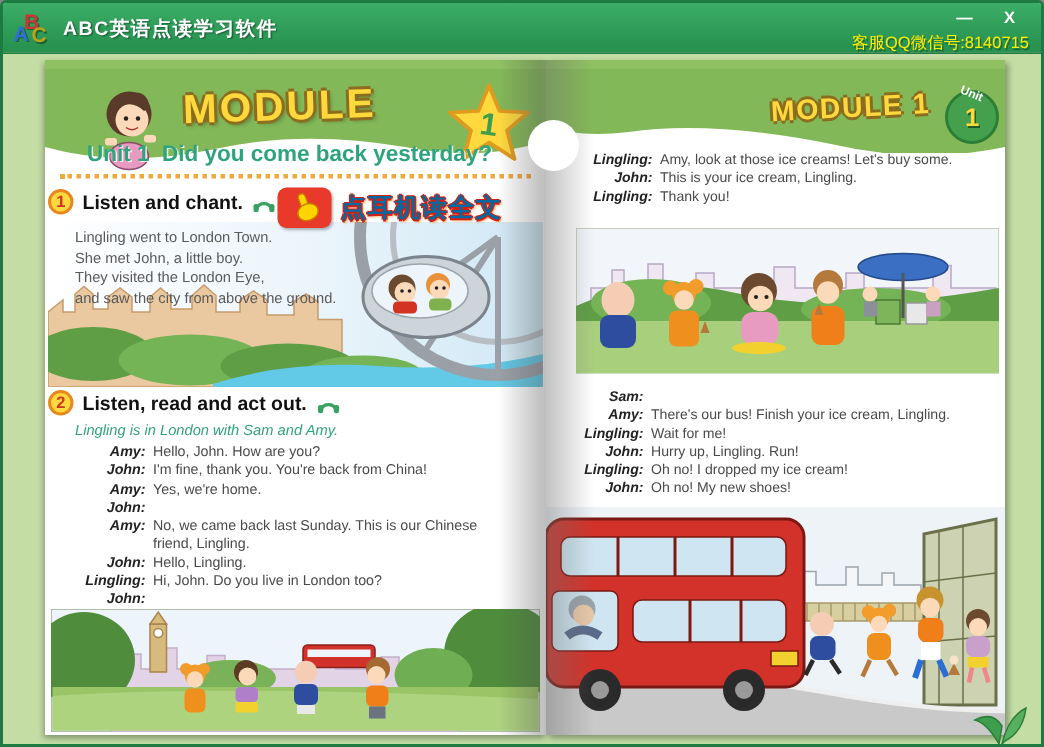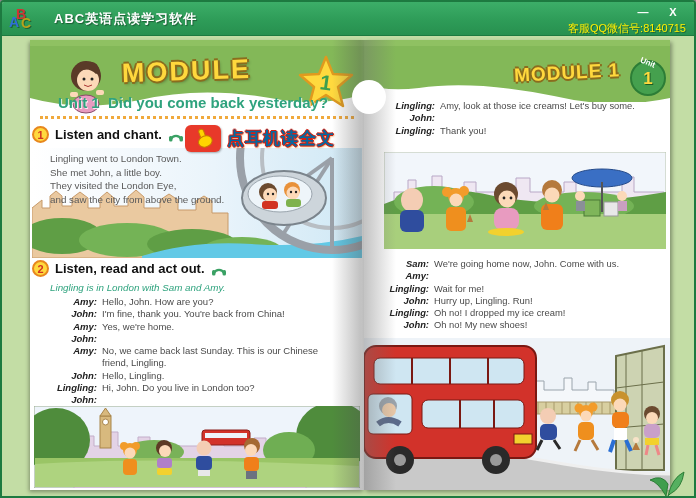--- a/index.html
+++ b/index.html
@@ -15,21 +15,21 @@
     position: absolute; top: 0; left: 0; right: 0; height: 34px;
     background: linear-gradient(180deg, #3cae68 0%, #2e9c58 55%, #27904f 100%);
     border-bottom: 1px solid #1d7a40;
   }
   .logo { position: absolute; left: 7px; top: 4px; width: 26px; height: 26px; }
   .logo span { position: absolute; font-weight: bold; font-size: 14px; text-shadow: 1px 1px 0 rgba(0,0,0,.35); }
   .logo .la { left: 0; top: 8px; color: #2f6fd6; }
   .logo .lb { left: 7px; top: 0; color: #d03434; }
   .logo .lc { left: 12px; top: 9px; color: #b8a21c; }
   .title-text {
-    position: absolute; left: 52px; top: 8px; color: #fff;
+    position: absolute; left: 40px; top: 8px; color: #fff;
     font-size: 13px; font-weight: bold; letter-spacing: 1px;
     text-shadow: 1px 1px 1px rgba(0,0,0,.4);
   }
   .win-btn {
     position: absolute; top: 3px; width: 22px; height: 15px;
     color: #fff; font-size: 11px; font-weight: bold; text-align: center;
     line-height: 15px; cursor: pointer;
   }
   .btn-min { right: 40px; }
   .btn-close { right: 10px; }
@@ -366,20 +366,21 @@
 
     <div class="dialogue dlg-r1">
 
         <div class="drow">
           <span class="dname">Lingling:</span>
           <span class="dtext">Amy, look at those ice creams! Let's buy some.</span>
         </div>
 
         <div class="drow">
           <span class="dname">John:</span>
+          <span class="dtext">This is your ice cream, Lingling.</span>
         </div>
 
         <div class="drow">
           <span class="dname">Lingling:</span>
           <span class="dtext">Thank you!</span>
         </div>
       </div>
 
     <svg class="illu illu-street" width="282" height="97" viewBox="0 0 282 97">
       <rect width="282" height="97" fill="#f2f6fb" stroke="#b9c4ad"></rect>
@@ -420,25 +421,25 @@
         <circle cx="168" cy="43" r="7.5" fill="#fcd9b8"></circle>
         <rect x="157" y="52" width="22" height="26" rx="6" fill="#f07f1a"></rect>
         <polygon points="162,50 165,58 159,58" fill="#b5793c"></polygon>
       </g>
     </svg>
 
     <div class="dialogue dlg-r2">
 
         <div class="drow">
           <span class="dname">Sam:</span>
-          <span class="dtext">We're going home now, John. Come with us.</span>
         </div>
 
         <div class="drow">
           <span class="dname">Amy:</span>
+          <span class="dtext">There's our bus! Finish your ice cream, Lingling.</span>
         </div>
 
         <div class="drow">
           <span class="dname">Lingling:</span>
           <span class="dtext">Wait for me!</span>
         </div>
 
         <div class="drow">
           <span class="dname">John:</span>
           <span class="dtext">Hurry up, Lingling. Run!</span>

